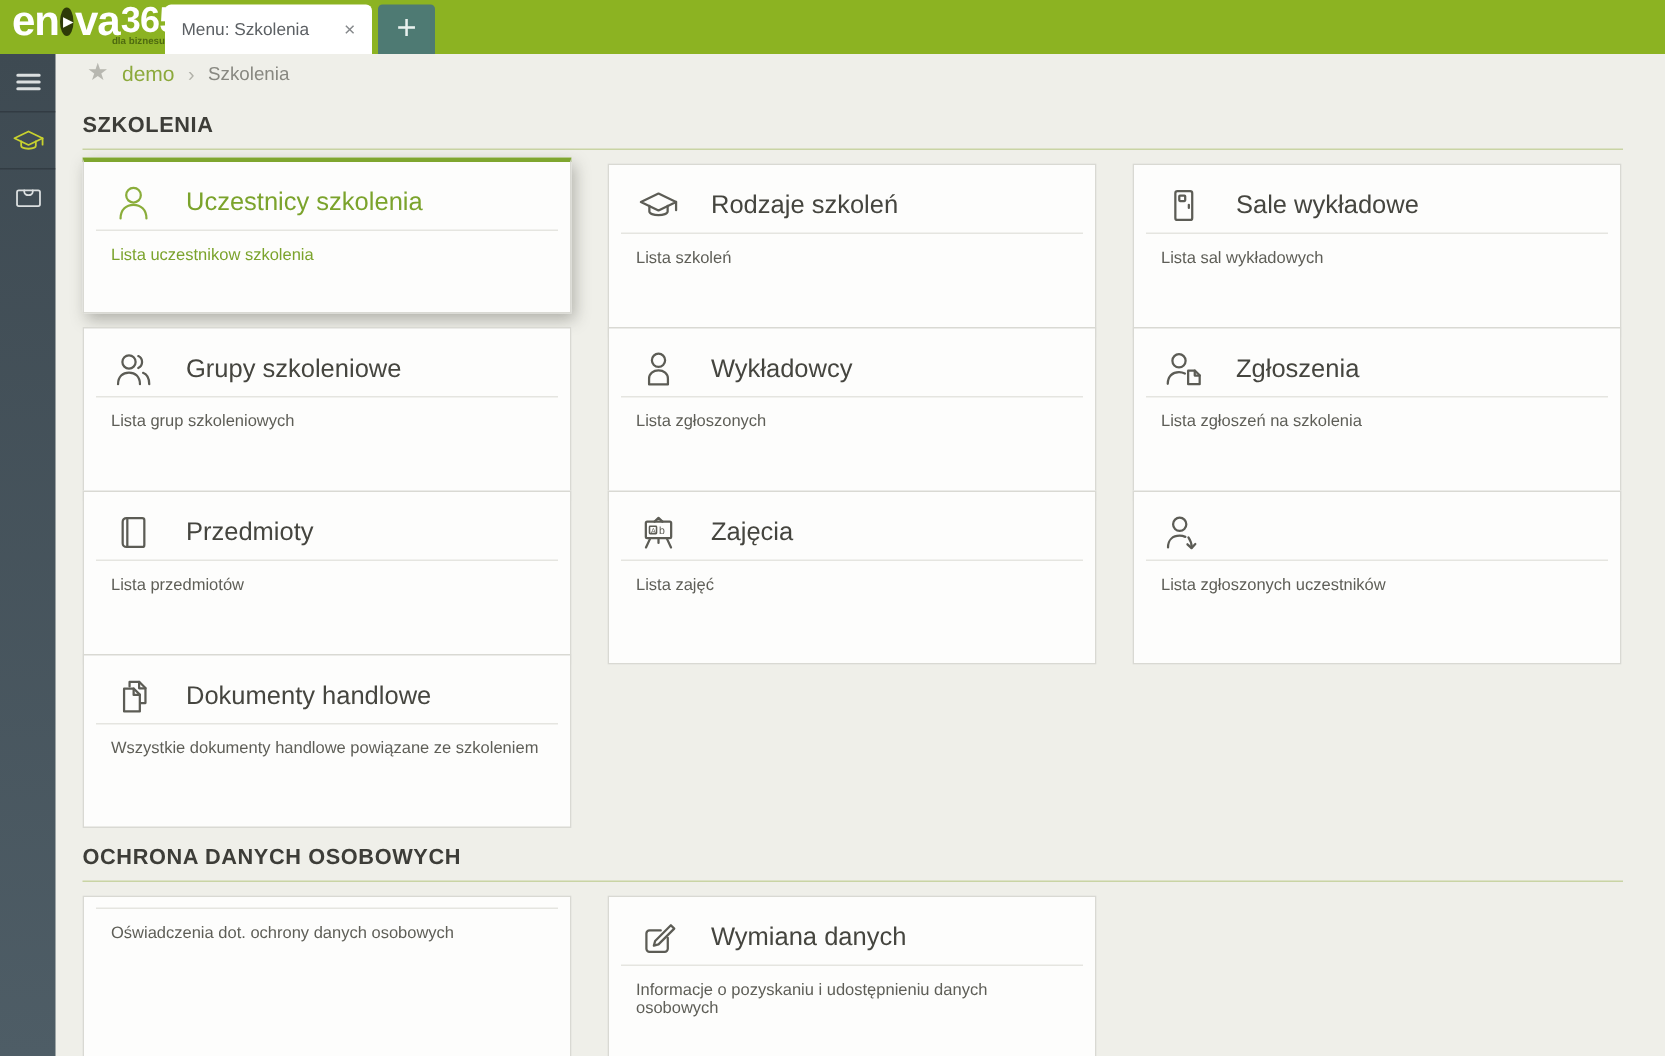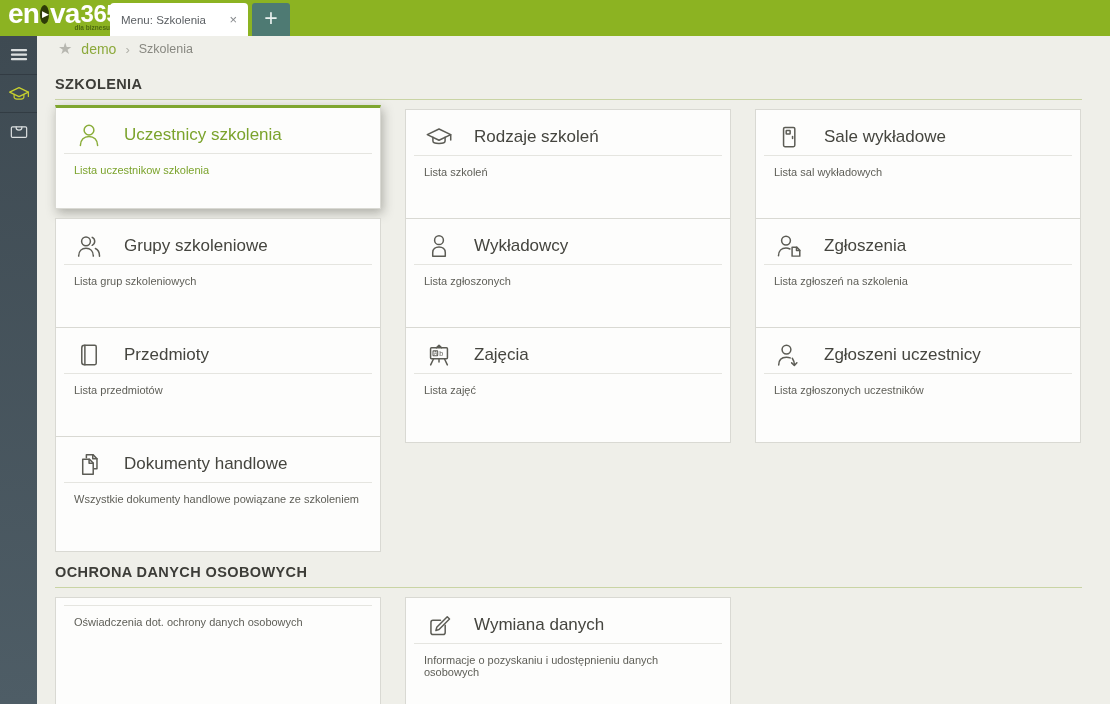--- a/index.html
+++ b/index.html
@@ -242,21 +242,20 @@
           <div class="tile">
     <div class="tile-head">
       <span class="tile-icon">
                 <svg viewBox="0 0 32 32" fill="none" stroke="currentColor" stroke-width="1.6" stroke-linecap="round" stroke-linejoin="round">
                   <circle cx="13.3" cy="10.2" r="4.7"></circle>
                   <path d="M5 26.6c0-5.4 3.4-8.3 8.3-8.3 1.5 0 2.8.3 4 .8"></path>
                   <path d="M19.5 19.5c1.8 2.6 2.4 4.6 2.3 7.2"></path>
                   <path d="M18.8 24.4l2.9 2.7 2.7-2.9"></path>
                 </svg>
               </span>
-      <span class="tile-title">Zgłoszeni uczestnicy</span>
     </div>
     <div class="tile-divider"></div>
     <div class="tile-subtitle">Lista zgłoszonych uczestników</div>
   </div>
           <div class="tile">
     <div class="tile-head">
       <span class="tile-icon">
                 <svg viewBox="0 0 32 32" fill="none" stroke="currentColor" stroke-width="1.6" stroke-linecap="round" stroke-linejoin="round">
                   <path d="M13.2 9.2V6h7l4.3 4.3V21h-3.2"></path>
                   <path d="M20 6v4.5h4.5"></path>

